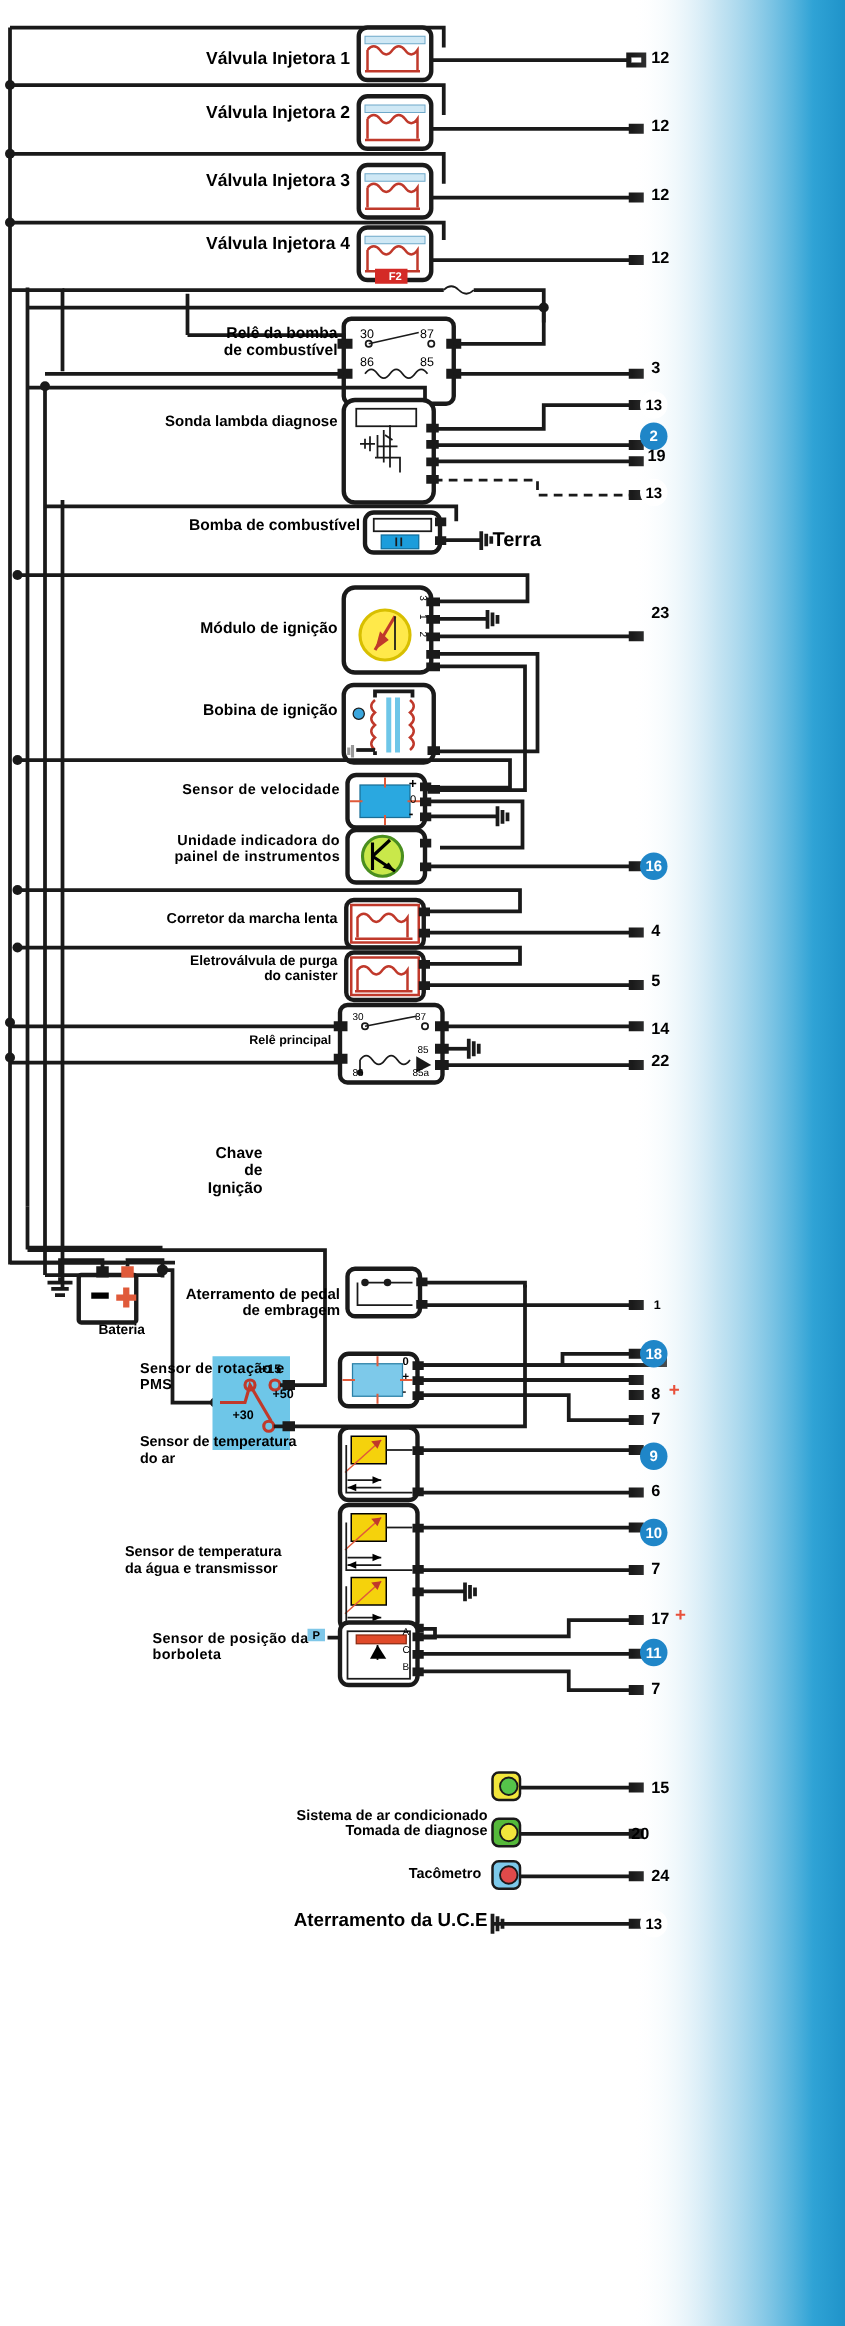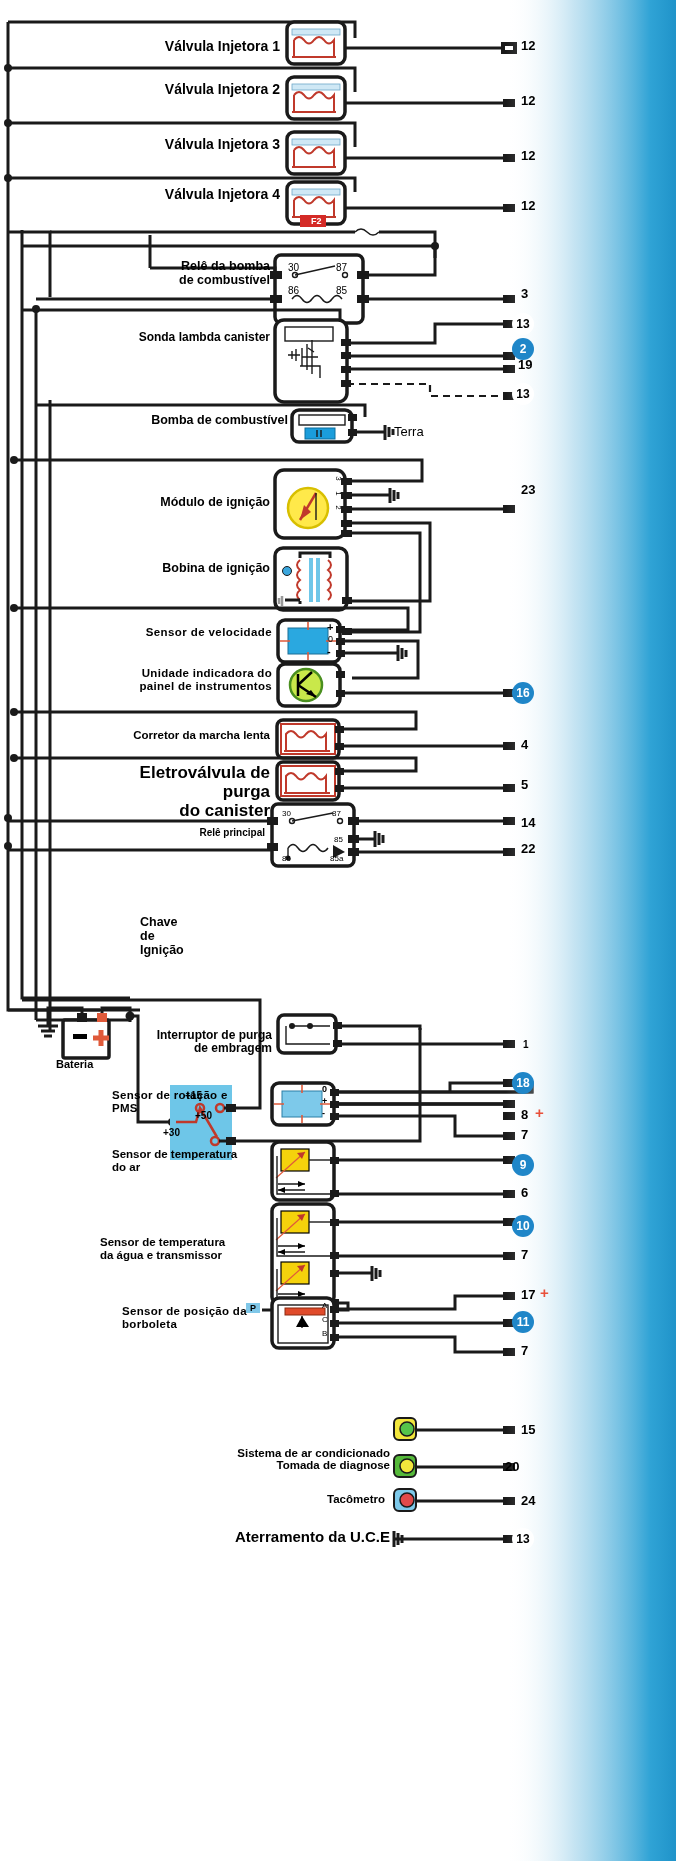--- a/index.html
+++ b/index.html
@@ -14,21 +14,21 @@
   #diagram { position:absolute; inset:0; width:676px; height:1861px; }
   .lbl {
     position:absolute;
     font-family:"Liberation Sans", sans-serif;
     font-weight:bold;
     color:#000;
     line-height:1.12;
     white-space:pre-line;
     text-align:right;
   }
-  .lbl.c { text-align:left; }
+  .lbl.c { text-align:right; }
   .lbl.l { text-align:left; }
   .pin {
     position:absolute;
     font-family:"Liberation Sans", sans-serif;
     font-weight:bold;
     font-size:13px;
     color:#000;
   }
   .badge {
     position:absolute;
@@ -44,21 +44,21 @@
     position:absolute; background:#d42a26; color:#fff;
     font-size:9px; font-weight:bold; padding:1px 4px;
     font-family:"Liberation Sans", sans-serif;
   }
   .ptag {
     position:absolute; background:#7fc7e8; color:#000;
     font-size:9px; font-weight:bold; padding:0px 4px;
     font-family:"Liberation Sans", sans-serif;
   }
   .terra {
-    position:absolute; font-size:13px; font-weight:normal;
+    position:absolute; font-size:16px; font-weight:bold;
     font-family:"Liberation Sans", sans-serif; color:#000;
   }
 </style>
 </head>
 <body>
 
 <div id="diagram">
 
   <svg width="676" height="1861" viewBox="0 0 676 1861" style="position:absolute;top:0;left:0;">
     <defs>
@@ -501,38 +501,38 @@
 
   <div class="lbl" style="left:120px;top:27px;width:160px;font-size:14px;margin-top:12px;">Válvula Injetora 1</div>
   <div class="lbl" style="left:120px;top:82px;width:160px;font-size:14px;">Válvula Injetora 2</div>
   <div class="lbl" style="left:120px;top:137px;width:160px;font-size:14px;">Válvula Injetora 3</div>
   <div class="lbl" style="left:120px;top:187px;width:160px;font-size:14px;">Válvula Injetora 4</div>
 
   <div class="f2" style="left:300px;top:215px;padding-left:11px;">F2</div>
 
   <div class="lbl" style="left:110px;top:259px;width:160px;font-size:12.5px;">Relê da bomba
 de combustível</div>
-  <div class="lbl" style="left:110px;top:331px;width:160px;font-size:12px;">Sonda lambda canister</div>
+  <div class="lbl" style="left:110px;top:331px;width:160px;font-size:12px;">Sonda lambda diagnose</div>
   <div class="lbl" style="left:110px;top:413px;width:178px;font-size:12.5px;">Bomba de combustível</div>
   <div class="lbl" style="left:110px;top:495px;width:160px;font-size:12.5px;">Módulo de ignição</div>
   <div class="lbl" style="left:110px;top:561px;width:160px;font-size:12.5px;">Bobina de ignição</div>
   <div class="lbl" style="left:110px;top:626px;width:162px;font-size:11.5px;letter-spacing:0.4px;">Sensor de velocidade</div>
   <div class="lbl" style="left:100px;top:667px;width:172px;font-size:11.5px;letter-spacing:0.3px;">Unidade indicadora do
 painel de instrumentos</div>
   <div class="lbl" style="left:105px;top:729px;width:165px;font-size:11.5px;">Corretor da marcha lenta</div>
-  <div class="lbl" style="left:105px;top:763px;width:165px;font-size:17px;">Eletroválvula de purga
+  <div class="lbl" style="left:105px;top:763px;width:165px;font-size:11px;">Eletroválvula de purga
 do canister</div>
   <div class="lbl" style="left:105px;top:827px;width:160px;font-size:10px;">Relê principal</div>
 
   <div class="lbl c" style="left:140px;top:915px;width:70px;font-size:12.5px;">Chave
 de
 Ignição</div>
   <div class="lbl c" style="left:56px;top:1058px;width:60px;font-size:11px;">Bateria</div>
 
-  <div class="lbl" style="left:100px;top:1029px;width:172px;font-size:12px;">Interruptor de purga
+  <div class="lbl" style="left:100px;top:1029px;width:172px;font-size:12px;">Aterramento de pedal
 de embragem</div>
   <div class="lbl l" style="left:112px;top:1089px;width:158px;font-size:11.5px;letter-spacing:0.3px;">Sensor de rotação e
 PMS</div>
   <div class="lbl l" style="left:112px;top:1148px;width:158px;font-size:11.5px;">Sensor de temperatura
 do ar</div>
   <div class="lbl l" style="left:100px;top:1236px;width:170px;font-size:11.5px;">Sensor de temperatura
 da água e transmissor</div>
   <div class="lbl l" style="left:122px;top:1305px;width:150px;font-size:11.5px;letter-spacing:0.3px;">Sensor de posição da
 borboleta</div>
 

